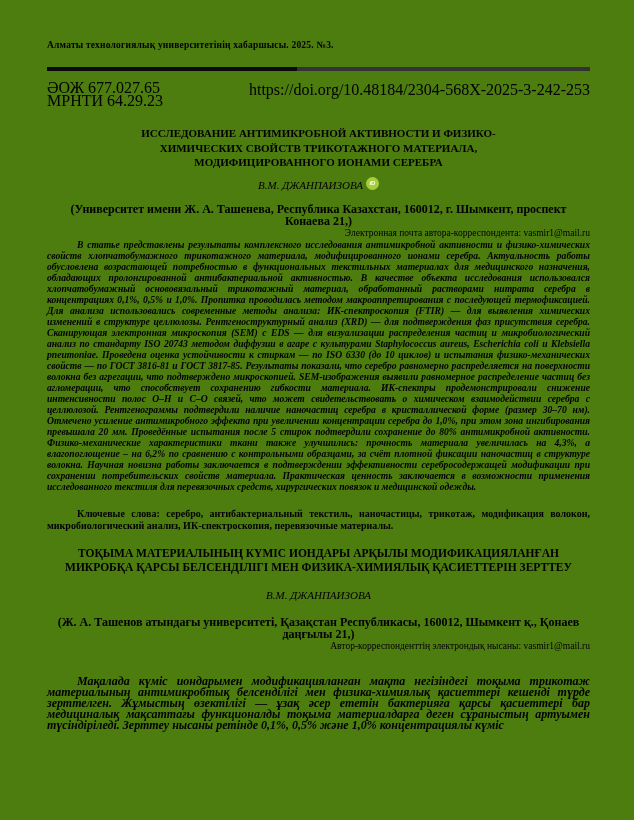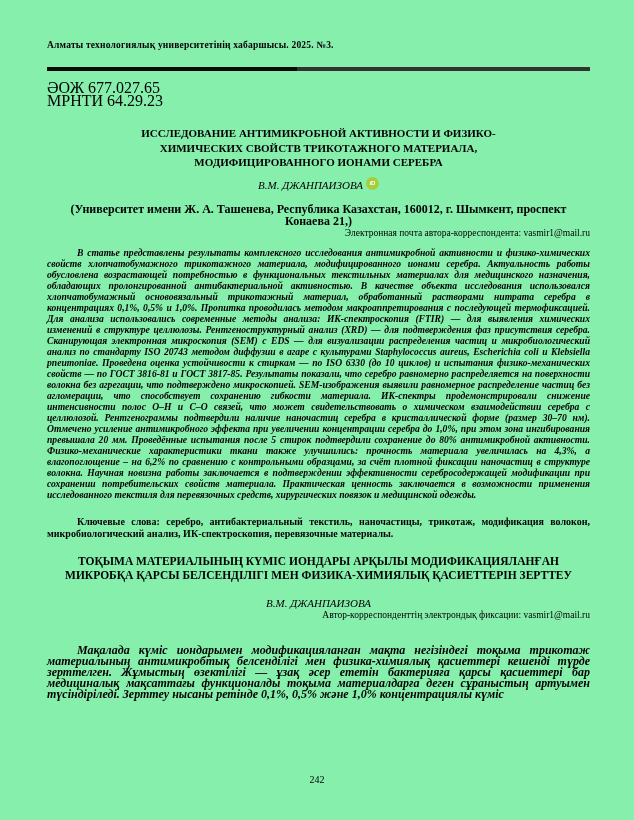--- a/index.html
+++ b/index.html
@@ -3,21 +3,21 @@
 <meta charset="utf-8">
 <style>
   * { margin: 0; padding: 0; box-sizing: border-box; }
   html, body { background: #ffffff; }
   body { font-family: "Liberation Serif", "DejaVu Serif", serif; color: #000; }
 
   .page {
     position: relative;
     width: 634px;
     height: 820px;
-    background: #86efac;
+    background: #4d7c0f;
     padding: 40px 44px 0 47px;
     overflow: hidden;
   }
 
   .journal-header {
     font-size: 9.5px;
     font-weight: bold;
     letter-spacing: 0.2px;
   }
 
@@ -76,21 +76,21 @@
     font-size: 12px;
     line-height: 12px;
   }
   .email-line {
     text-align: right;
     font-size: 9.5px;
     line-height: 12px;
   }
 
   .abstract {
-    margin-top: 8px;
+    margin-top: 0;
     font-size: 9.6px;
     line-height: 11px;
     font-style: italic;
     font-weight: bold;
     text-align: justify;
     text-indent: 30px;
   }
 
   .keywords {
     margin-top: 16px;
@@ -143,20 +143,23 @@
 
   <div class="journal-header">Алматы технологиялық университетінің хабаршысы. 2025. №3.</div>
 
   <div class="divider"></div>
 
   <div class="meta-row">
     <div class="meta-left">
       <div>ӘОЖ 677.027.65</div>
       <div>МРНТИ 64.29.23</div>
     </div>
+    <div class="meta-right">
+      <a class="doi-link" href="#">https://doi.org/10.48184/2304-568X-2025-3-242-253</a>
+    </div>
   </div>
 
   <div class="ru-title">ИССЛЕДОВАНИЕ АНТИМИКРОБНОЙ АКТИВНОСТИ И ФИЗИКО-
 ХИМИЧЕСКИХ СВОЙСТВ ТРИКОТАЖНОГО МАТЕРИАЛА,
 МОДИФИЦИРОВАННОГО ИОНАМИ СЕРЕБРА</div>
 
   <div class="author-row">
     <span>В.М. ДЖАНПАИЗОВА</span><span class="orcid-icon">iD</span>
   </div>
 
@@ -165,19 +168,19 @@
 
   <div class="abstract">В статье представлены результаты комплексного исследования антимикробной активности и физико-химических свойств хлопчатобумажного трикотажного материала, модифицированного ионами серебра. Актуальность работы обусловлена возрастающей потребностью в функциональных текстильных материалах для медицинского назначения, обладающих пролонгированной антибактериальной активностью.  В качестве объекта исследования использовался хлопчатобумажный основовязальный трикотажный материал, обработанный растворами нитрата серебра в концентрациях 0,1%, 0,5% и 1,0%. Пропитка проводилась методом макроаппретирования с последующей термофиксацией. Для анализа использовались современные методы анализа: ИК-спектроскопия (FTIR) — для выявления химических изменений в структуре целлюлозы. Рентгеноструктурный анализ (XRD) — для подтверждения фаз присутствия серебра. Сканирующая электронная микроскопия (SEM) с EDS — для визуализации распределения частиц и микробиологический анализ по стандарту ISO 20743 методом диффузии в агаре с культурами Staphylococcus aureus, Escherichia coli и Klebsiella pneumoniae. Проведена оценка устойчивости к стиркам — по ISO 6330 (до 10 циклов) и испытания физико-механических свойств — по ГОСТ 3816-81 и ГОСТ 3817-85. Результаты показали, что серебро равномерно распределяется на поверхности волокна без агрегации, что подтверждено микроскопией. SEM-изображения выявили равномерное распределение частиц без агломерации, что способствует сохранению гибкости материала.  ИК-спектры продемонстрировали снижение интенсивности полос О–Н и С–О связей, что может свидетельствовать о химическом взаимодействии серебра с целлюлозой. Рентгенограммы подтвердили наличие наночастиц серебра в кристаллической форме (размер 30–70 нм). Отмечено усиление антимикробного эффекта при увеличении концентрации серебра до 1,0%, при этом зона ингибирования превышала 20 мм. Проведённые испытания после 5 стирок подтвердили сохранение до 80% антимикробной активности. Физико-механические характеристики ткани также улучшились: прочность материала увеличилась на 4,3%, а влагопоглощение – на 6,2% по сравнению с контрольными образцами, за счёт плотной фиксации наночастиц в структуре волокна. Научная новизна работы заключается в подтверждении эффективности серебросодержащей модификации при сохранении потребительских свойств материала. Практическая ценность заключается в возможности применения исследованного текстиля для перевязочных средств, хирургических повязок и медицинской одежды.</div>
 
   <div class="keywords">Ключевые слова: серебро, антибактериальный текстиль, наночастицы, трикотаж, модификация волокон, микробиологический анализ, ИК-спектроскопия, перевязочные материалы.</div>
 
   <div class="kz-title">ТОҚЫМА МАТЕРИАЛЫНЫҢ КҮМІС ИОНДАРЫ АРҚЫЛЫ МОДИФИКАЦИЯЛАНҒАН
 МИКРОБҚА ҚАРСЫ БЕЛСЕНДІЛІГІ МЕН ФИЗИКА-ХИМИЯЛЫҚ ҚАСИЕТТЕРІН ЗЕРТТЕУ</div>
 
   <div class="kz-author">В.М. ДЖАНПАИЗОВА</div>
 
-  <div class="email-line">Автор-корреспонденттің электрондық фиксации:  vasmir1@mail.ru</div>
+  <div class="affiliation kz-affiliation">(Ж. А. Ташенов атындағы университеті, Қазақстан Республикасы, 160012, Шымкент қ., Қонаев даңғылы 21,)</div>
+  <div class="email-line">Автор-корреспонденттің электрондық нысаны:  vasmir1@mail.ru</div>
 
   <div class="kz-abstract">Мақалада күміс иондарымен модификацияланған мақта негізіндегі тоқыма трикотаж материалының антимикробтық белсенділігі мен физика-химиялық қасиеттері кешенді түрде зерттелген. Жұмыстың өзектілігі — ұзақ әсер ететін бактерияға қарсы қасиеттері бар медициналық мақсаттағы функционалды тоқыма материалдарға деген сұраныстың артуымен түсіндіріледі. Зерттеу нысаны ретінде 0,1%, 0,5% және 1,0% концентрациялы күміс</div>
 
-  <div class="page-number">242</div>
 
 </div>
 
 </body></html>

